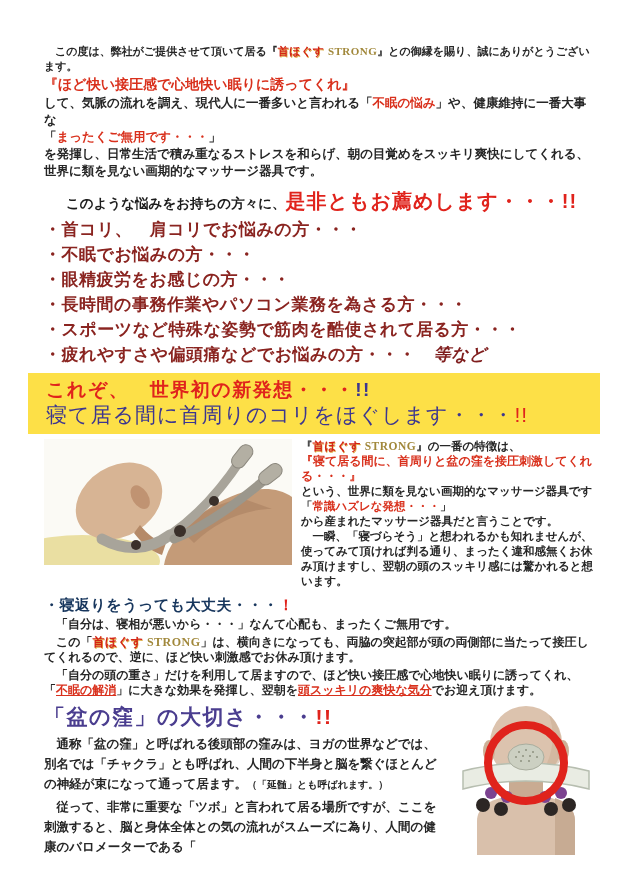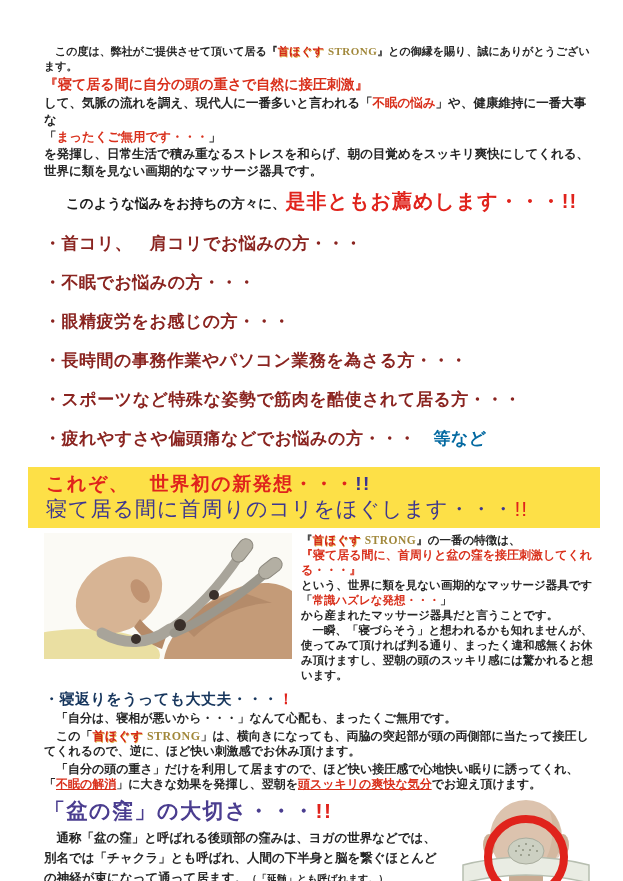--- a/index.html
+++ b/index.html
@@ -11,42 +11,42 @@
   }
   .content { padding:44px 26px 0 44px; box-sizing:border-box; }
 
   
   .seg-n  { }
   .seg-r  { color:#d9301c; }
   .seg-rb { color:#d9301c; font-weight:bold; }
   .seg-ru { color:#d9301c; font-weight:bold; text-decoration:underline; }
   .seg-br { color:#d42315; font-weight:bold; text-shadow:0.6px 0.6px 0 #dfae4a; letter-spacing:0.5px; }
   .seg-st { color:#a1883b; font-family:"Liberation Serif","DejaVu Serif",serif; font-weight:bold; letter-spacing:0.5px; }
-  .seg-bb { color:#0369a1; font-weight:bold; }
+  .seg-bb { color:#7f1d1d; font-weight:bold;font-style:italic; }
   .seg-m  { color:#8a2420; }
   .seg-r2 { color:#e0231c; }
   .seg-nav{ color:#3c3690; }
   .seg-blu{ color:#17365d; }
   .seg-pur{ color:#4a3d8f; }
   .seg-sm { font-size:10px; }
 
   
   .p-greet { font-size:11px; line-height:15px; margin:0; font-weight:600; }
   .p-intro { font-size:12.5px; line-height:17px; margin:7px 0 0; font-weight:600; }
   .p-accent { font-size:14px; line-height:19px; margin:1px 0; font-weight:bold; }
   .p-cont  { font-size:12.5px; line-height:17px; margin:0; font-weight:600; }
 
   
   .recommend { display:flex; align-items:baseline; margin:8px 0 0; white-space:nowrap; }
   .rec-lead { font-size:13.5px; font-weight:bold; color:#1c1c1c; padding-left:22px; }
   .rec-main { font-size:20px; font-weight:bold; color:#e0231c; letter-spacing:1px; }
 
   
   .bullets { list-style:none; margin:4px 0 6px; padding:0; font-size:17px; font-weight:bold; letter-spacing:0.5px; }
-  .bullets li { margin:18px 0; line-height:21px; }
+  .bullets li { margin:4px 0; line-height:21px; }
 
   
   .banner { background:#fde047; margin:8px 0 0 -16px; width:572px; box-sizing:border-box; padding:4px 6px 6px 18px; }
   .banner-l1 { font-size:19px; font-weight:bold; line-height:25px; letter-spacing:1.5px; }
   .banner-l2 { font-size:21px; font-weight:normal; line-height:26px; letter-spacing:1px; }
 
   
   .feature { display:flex; gap:9px; margin-top:5px; }
   .photo-left { width:248px; height:126px; flex:none; }
   .feature-text { width:310px; font-size:11.5px; line-height:15px; font-weight:600; }
@@ -63,21 +63,21 @@
   .bono-h { font-size:21px; font-weight:bold; margin:2px 0 3px; letter-spacing:1.5px; }
   .bono-p { font-size:12.5px; line-height:20px; margin:2px 0; font-weight:600; }
 </style>
 </head>
 <body>
 
 <div class="page">
   <div class="content">
 
     <p class="p-greet"><span class="seg-n">　この度は、弊社がご提供させて頂いて居る『</span><span class="seg-br">首ほぐす</span><span class="seg-st"> STRONG</span><span class="seg-n">』との御縁を賜り、誠にありがとうございます。</span></p>
-    <p class="p-accent"><span class="seg-rb">『寝て居る間に自分の頭の重さで自然に接圧刺激』</span></p>
+    <p class="p-accent"><span class="seg-rb">『ほど快い接圧感で心地快い眠りに誘ってくれ』</span></p>
     <p class="p-cont"><span class="seg-n">して、気脈の流れを調え、現代人に一番多いと言われる「</span><span class="seg-r">不眠の悩み</span><span class="seg-n">」や、健康維持に一番大事な</span></p>
     <p class="p-cont"><span class="seg-n">「</span><span class="seg-r">まったくご無用です・・・</span><span class="seg-n">」</span></p>
     <p class="p-cont"><span class="seg-n">を発揮し、日常生活で積み重なるストレスを和らげ、朝の目覚めをスッキリ爽快にしてくれる、世界に類を見ない画期的なマッサージ器具です。</span></p>
 
     <div class="recommend">
       <span class="rec-lead">このような悩みをお持ちの方々に、</span>
       <span class="rec-main">是非ともお薦めします・・・!!</span>
     </div>
 
     <ul class="bullets">

